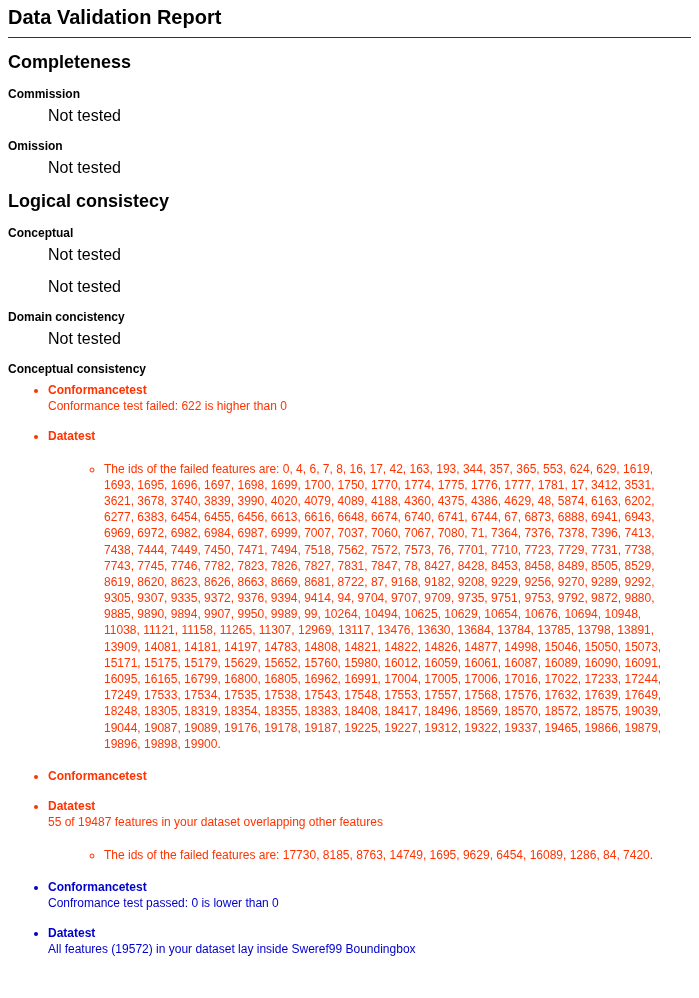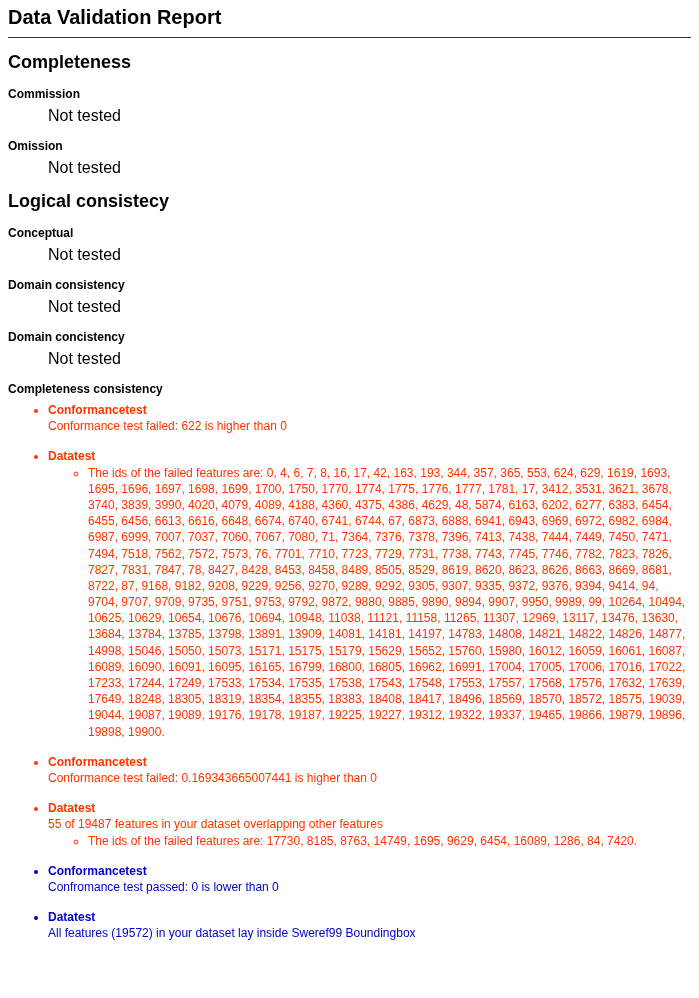--- a/index.html
+++ b/index.html
@@ -54,21 +54,21 @@
   .test-label {
     font-weight: bold;
     display: block;
   }
   .test-body {
     display: block;
   }
   ul.inner {
     list-style: circle;
     padding-left: 40px;
-    margin: 0;
+    margin: 16px;
   }
   ul.inner > li {
     font-size: 12px;
     line-height: 1.35;
     white-space: normal;
     word-break: break-word;
   }
 </style>
 </head>
 <body>
@@ -84,42 +84,40 @@
   <div class="not-tested">Not tested</div>
 
   <h3 class="subhead">Omission</h3>
   <div class="not-tested">Not tested</div>
 
   <h2 class="section">Logical consistecy</h2>
 
   <h3 class="subhead">Conceptual</h3>
   <div class="not-tested">Not tested</div>
 
-  <h3 class="subhead">Domain consistency</h3>
   <div class="not-tested">Not tested</div>
 
   <h3 class="subhead">Domain concistency</h3>
   <div class="not-tested">Not tested</div>
 
-  <h3 class="subhead">Completeness consistency</h3>
+  <h3 class="subhead">Conceptual consistency</h3>
 
   <ul class="tests" id="topo-list">
       <li class="fail">
         <span class="test-label">Conformancetest</span>
         <span class="test-body">Conformance test failed: 622 is higher than 0</span>
       </li>
       <li class="fail">
         <span class="test-label">Datatest</span>
         <ul class="inner">
           <li>The ids of the failed features are: 0, 4, 6, 7, 8, 16, 17, 42, 163, 193, 344, 357, 365, 553, 624, 629, 1619, 1693, 1695, 1696, 1697, 1698, 1699, 1700, 1750, 1770, 1774, 1775, 1776, 1777, 1781, 17, 3412, 3531, 3621, 3678, 3740, 3839, 3990, 4020, 4079, 4089, 4188, 4360, 4375, 4386, 4629, 48, 5874, 6163, 6202, 6277, 6383, 6454, 6455, 6456, 6613, 6616, 6648, 6674, 6740, 6741, 6744, 67, 6873, 6888, 6941, 6943, 6969, 6972, 6982, 6984, 6987, 6999, 7007, 7037, 7060, 7067, 7080, 71, 7364, 7376, 7378, 7396, 7413, 7438, 7444, 7449, 7450, 7471, 7494, 7518, 7562, 7572, 7573, 76, 7701, 7710, 7723, 7729, 7731, 7738, 7743, 7745, 7746, 7782, 7823, 7826, 7827, 7831, 7847, 78, 8427, 8428, 8453, 8458, 8489, 8505, 8529, 8619, 8620, 8623, 8626, 8663, 8669, 8681, 8722, 87, 9168, 9182, 9208, 9229, 9256, 9270, 9289, 9292, 9305, 9307, 9335, 9372, 9376, 9394, 9414, 94, 9704, 9707, 9709, 9735, 9751, 9753, 9792, 9872, 9880, 9885, 9890, 9894, 9907, 9950, 9989, 99, 10264, 10494, 10625, 10629, 10654, 10676, 10694, 10948, 11038, 11121, 11158, 11265, 11307, 12969, 13117, 13476, 13630, 13684, 13784, 13785, 13798, 13891, 13909, 14081, 14181, 14197, 14783, 14808, 14821, 14822, 14826, 14877, 14998, 15046, 15050, 15073, 15171, 15175, 15179, 15629, 15652, 15760, 15980, 16012, 16059, 16061, 16087, 16089, 16090, 16091, 16095, 16165, 16799, 16800, 16805, 16962, 16991, 17004, 17005, 17006, 17016, 17022, 17233, 17244, 17249, 17533, 17534, 17535, 17538, 17543, 17548, 17553, 17557, 17568, 17576, 17632, 17639, 17649, 18248, 18305, 18319, 18354, 18355, 18383, 18408, 18417, 18496, 18569, 18570, 18572, 18575, 19039, 19044, 19087, 19089, 19176, 19178, 19187, 19225, 19227, 19312, 19322, 19337, 19465, 19866, 19879, 19896, 19898, 19900.</li>
         </ul>
       </li>
       <li class="fail">
         <span class="test-label">Conformancetest</span>
-        <span class="test-body">Conformance test failed: 0.169343665007441 is higher than 0</span>
       </li>
       <li class="fail">
         <span class="test-label">Datatest</span>
         <span class="test-body">55 of 19487 features in your dataset overlapping other features</span>
         <ul class="inner">
           <li>The ids of the failed features are: 17730, 8185, 8763, 14749, 1695, 9629, 6454, 16089, 1286, 84, 7420.</li>
         </ul>
       </li>
       <li class="pass">
         <span class="test-label">Conformancetest</span>

